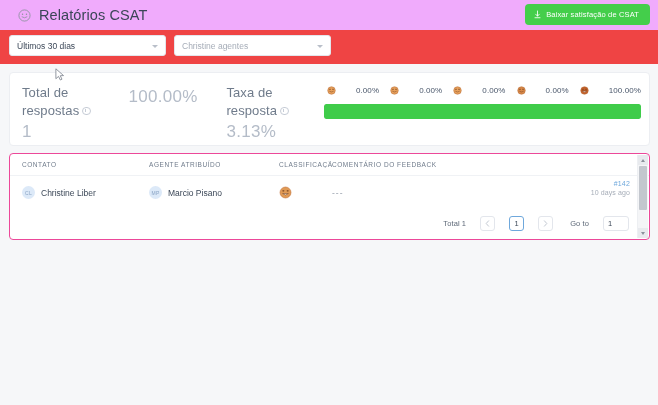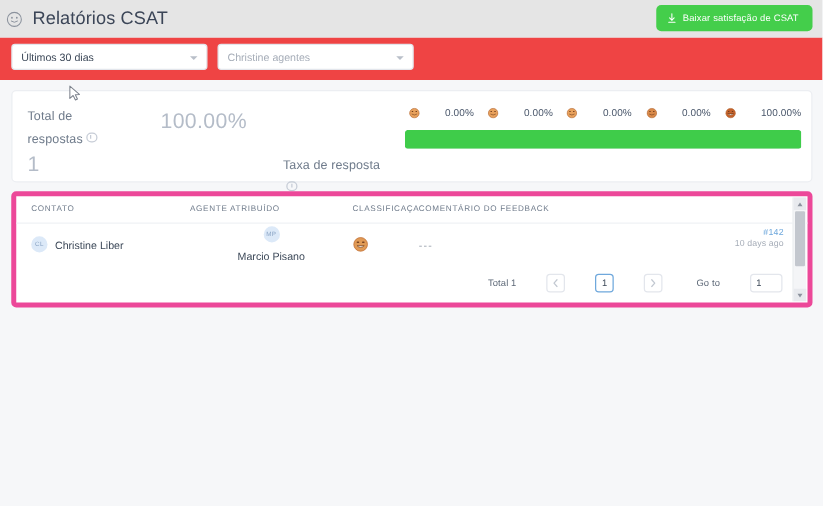--- a/index.html
+++ b/index.html
@@ -12,24 +12,24 @@
     background: #f6f7f9;
     font-family: "Liberation Sans", sans-serif;
     color: #3c4858;
     overflow: hidden;
     position: relative;
   }
 
   
   .page-header {
     height: 30px;
-    background: #e5e5e5;
-    display: flex;
-    align-items: center;
-    padding: 0 8px 0 5px;
+    background: #f0abfc;
+    display: flex;
+    align-items: center;
+    padding: 0 8px 0 18px;
     box-sizing: border-box;
     position: relative;
   }
   .header-left {
     display: flex;
     align-items: center;
     gap: 8px;
   }
   .smiley-icon {
     width: 13px;
@@ -118,23 +118,23 @@
     align-items: flex-start;
     padding: 10px 0 0 0;
     position: relative;
   }
   .metric {
     padding-left: 12px;
     box-sizing: border-box;
   }
   .metric-1 { width: 113px; }
   .metric-2 { width: 104px; }
-  .metric-3 { width: 110px; margin-top: 39px; }
+  .metric-3 { width: 110px; }
   .metric-label {
-    font-size: 10px;
+    font-size: 13px;
     color: #6f7b8b;
     letter-spacing: .1px;
     line-height: 10px;
     display: inline;
   }
   .metric-label-wrap { max-width: 82px; }
   .info-icon {
     display: inline-block;
     width: 6.5px;
     height: 6.5px;
@@ -199,39 +199,39 @@
   .progress-fill {
     height: 100%;
     background: #3fcc4a;
     border-radius: 2px;
   }
 
   
   .table-card {
     background: #ffffff;
     margin: 7px 8px 0 9px;
-    border: 4px solid #ec4899;
+    border: 1px solid #ec4899;
     border-radius: 4px;
     box-sizing: border-box;
     position: relative;
   }
   .table-head {
     display: flex;
     align-items: center;
     height: 22px;
     border-bottom: 1px solid #f0f2f5;
     font-size: 6.5px;
     letter-spacing: .55px;
     color: #6f7b8b;
     padding: 0 0 0 12px;
     box-sizing: border-box;
     text-transform: uppercase;
   }
   .col-contact  { width: 127px; }
-  .col-agent    { width: 130px; flex-direction: column; }
+  .col-agent    { width: 130px; }
   .col-rating   { width: 53px; overflow: hidden; white-space: nowrap; }
   .col-comment  { flex: 1; }
 
   .table-row {
     display: flex;
     align-items: center;
     height: 33px;
     padding: 0 0 0 12px;
     box-sizing: border-box;
     position: relative;
@@ -319,21 +319,21 @@
     height: 44px;
     background: #c3c7ce;
     border-radius: 1px;
   }
 
   
   .pagination {
     display: flex;
     align-items: center;
     justify-content: flex-end;
-    gap: 24px;
+    gap: 14px;
     padding: 7px 20px 8px 0;
     font-size: 7.5px;
     color: #5d6877;
   }
   .page-total { letter-spacing: .1px; }
   .page-btn {
     width: 15px;
     height: 15px;
     border: 1px solid #e3e6ec;
     border-radius: 3px;

